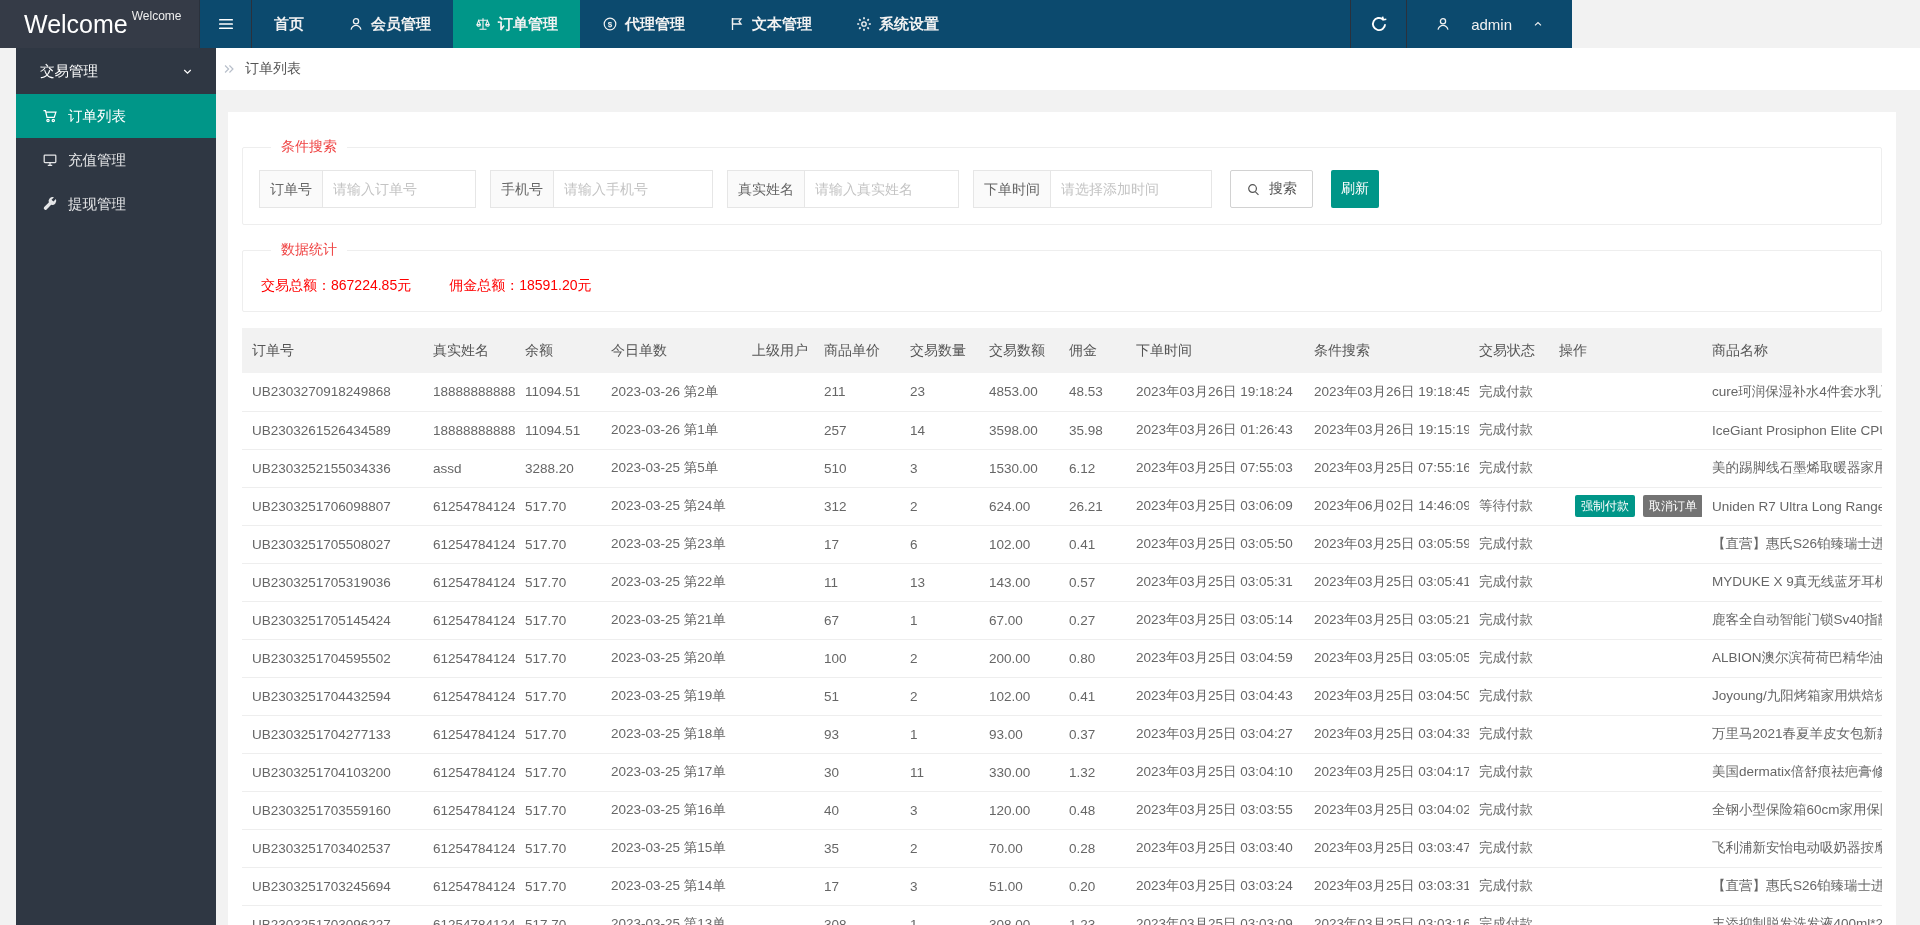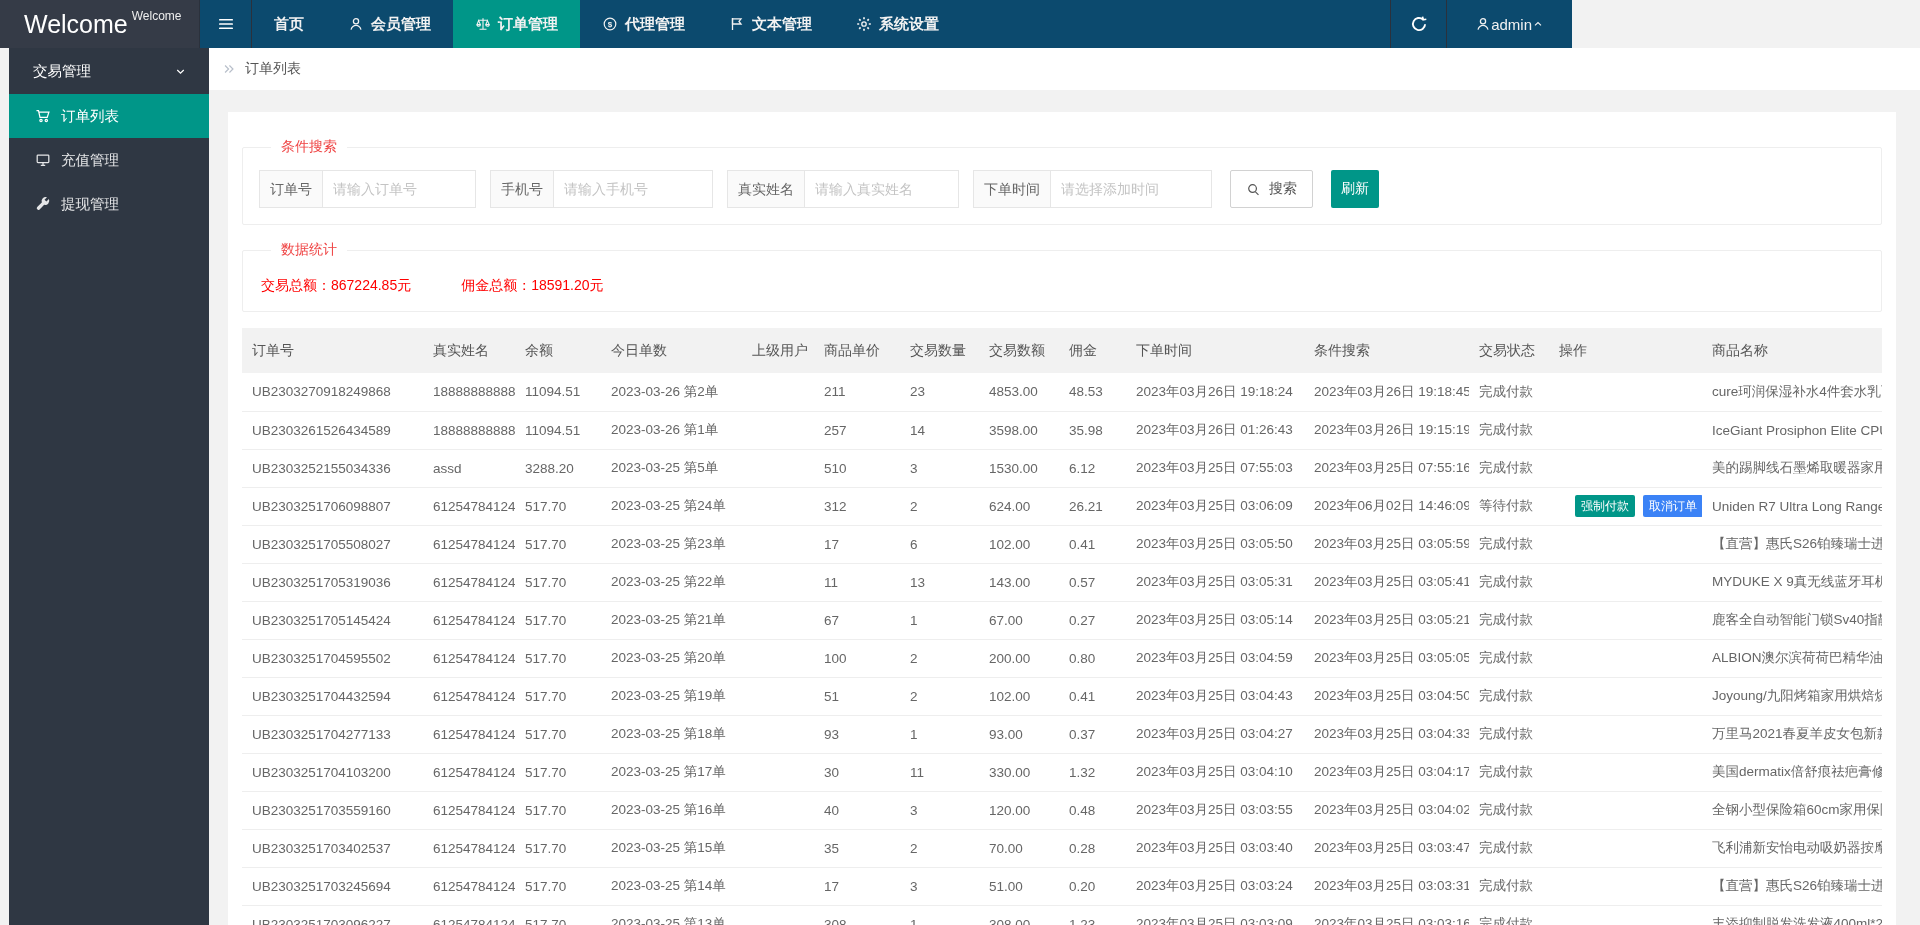--- a/index.html
+++ b/index.html
@@ -39,27 +39,27 @@
     font-size:15px; color:#f2f2f2; border-left:1px solid #2b313c; cursor:pointer;
   }
   .badge {
     position:absolute; top:2px; right:0px; min-width:20px; height:20px;
     background:#FF5722; border-radius:10px; color:#fff; font-size:12px;
     line-height:20px; text-align:center; padding:0 4px;
   }
   .refresh-btn { width:56px; display:flex; align-items:center; justify-content:center;
     border-left:1px solid #2b313c; cursor:pointer; color:#fff; }
   .refresh-btn svg { width:18px; height:18px; }
-  .admin { display:flex; align-items:center; gap:0; padding:0 28px;
+  .admin { display:flex; align-items:center; gap:20px; padding:0 28px;
     border-left:1px solid #2b313c; font-size:15px; color:#f2f2f2; cursor:pointer; }
   .admin .chev svg { width:12px; height:12px; }
 
   
   .sidebar {
-    position:absolute; top:48px; left:9px; width:200px; height:877px;
+    position:absolute; top:48px; left:16px; width:200px; height:877px;
     background:#2f3743; z-index:4;
   }
   .side-group {
     height:46px; display:flex; align-items:center; justify-content:space-between;
     padding:0 22px 0 24px; color:#fff; font-size:14.5px; cursor:pointer;
   }
   .side-group .icn svg { width:13px; height:13px; }
   .side-item {
     height:44px; display:flex; align-items:center; gap:10px; padding-left:26px;
     color:rgba(255,255,255,.88); font-size:14.5px; cursor:pointer;
@@ -113,40 +113,40 @@
     border-radius:2px; cursor:pointer; margin-left:4px;
     font-family:"Liberation Sans","DejaVu Sans",sans-serif;
   }
   .btn-search .icn svg { width:15px; height:15px; }
   .btn-refresh {
     height:38px; padding:0 10px; background:#009688; color:#fff; border:none;
     font-size:14px; border-radius:2px; cursor:pointer; margin-left:4px;
     font-family:"Liberation Sans","DejaVu Sans",sans-serif;
   }
 
-  .stats-line { display:flex; gap:50px; font-size:14px; color:#ff0000; padding:4px 2px 0; }
+  .stats-line { display:flex; gap:38px; font-size:14px; color:#ff0000; padding:4px 2px 0; }
 
   
   .table-wrap { margin:16px 14px 0; overflow:hidden; }
   table.orders { border-collapse:collapse; table-layout:fixed; width:1770px; }
   table.orders thead th {
     background:#f2f2f2; height:45px; font-weight:normal; font-size:14px; color:#555;
     text-align:left; padding:0 10px; white-space:nowrap; overflow:hidden;
   }
   table.orders tbody td {
     height:38px; border-bottom:1px solid #eee; font-size:13.5px; color:#666;
     padding:0 10px; white-space:nowrap; overflow:hidden;
   }
   .mini-btn {
     display:inline-block; height:22px; line-height:22px; padding:0 6px;
     font-size:12px; color:#fff; border-radius:2px; margin-right:8px; cursor:pointer;
     vertical-align:middle;
   }
   .mini-btn.force { background:#009688;margin-left:16px; }
-  .mini-btn.cancel { background:#3b82f6; }
+  .mini-btn.cancel { background:#737373; }
 </style>
 </head>
 <body>
 
 <div class="topbar">
   <div class="logo">
     <span>Welcome</span>
     <span class="sup">Welcome</span>
   </div>
   <div class="hamburger">

